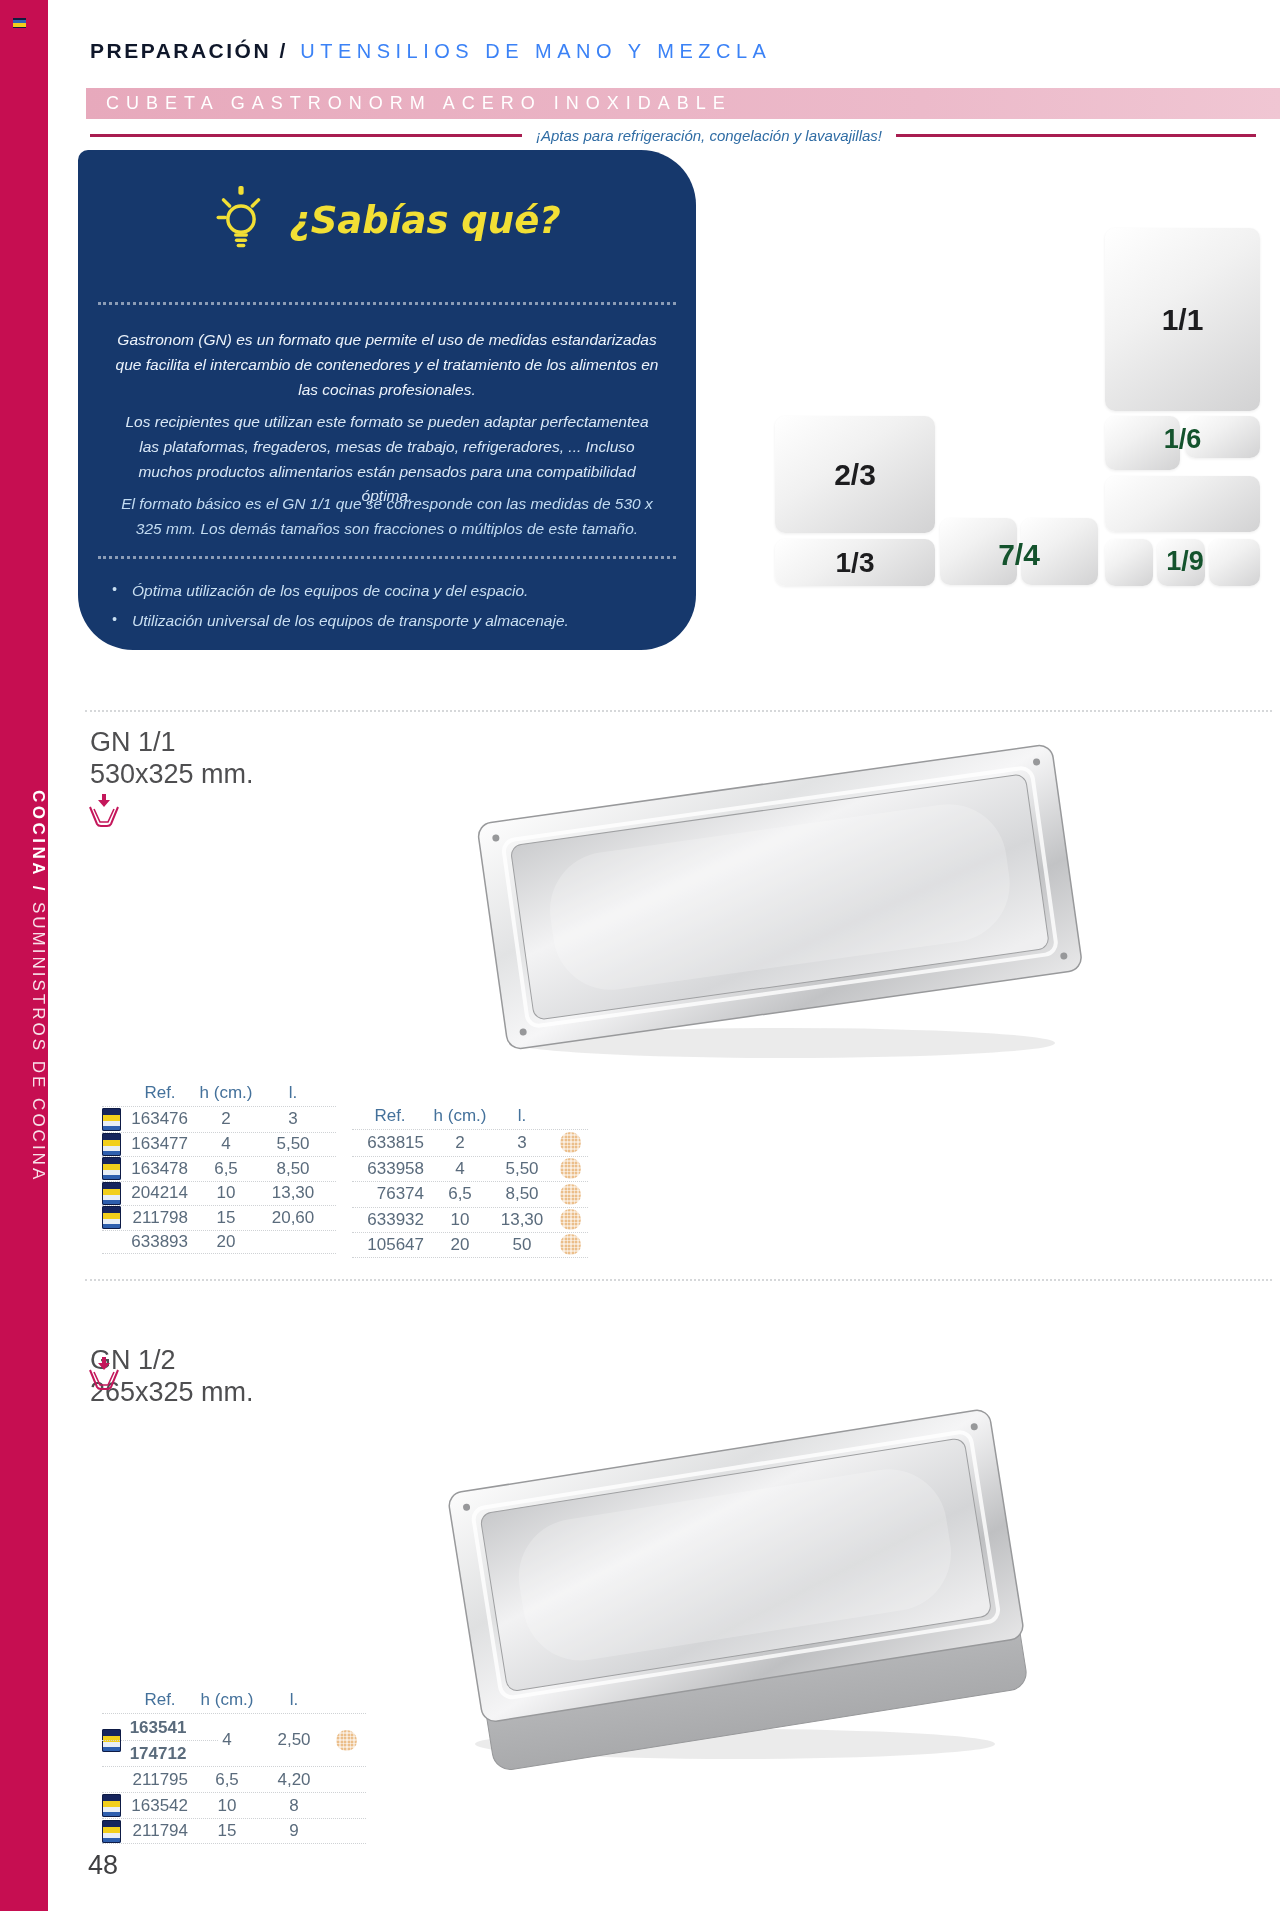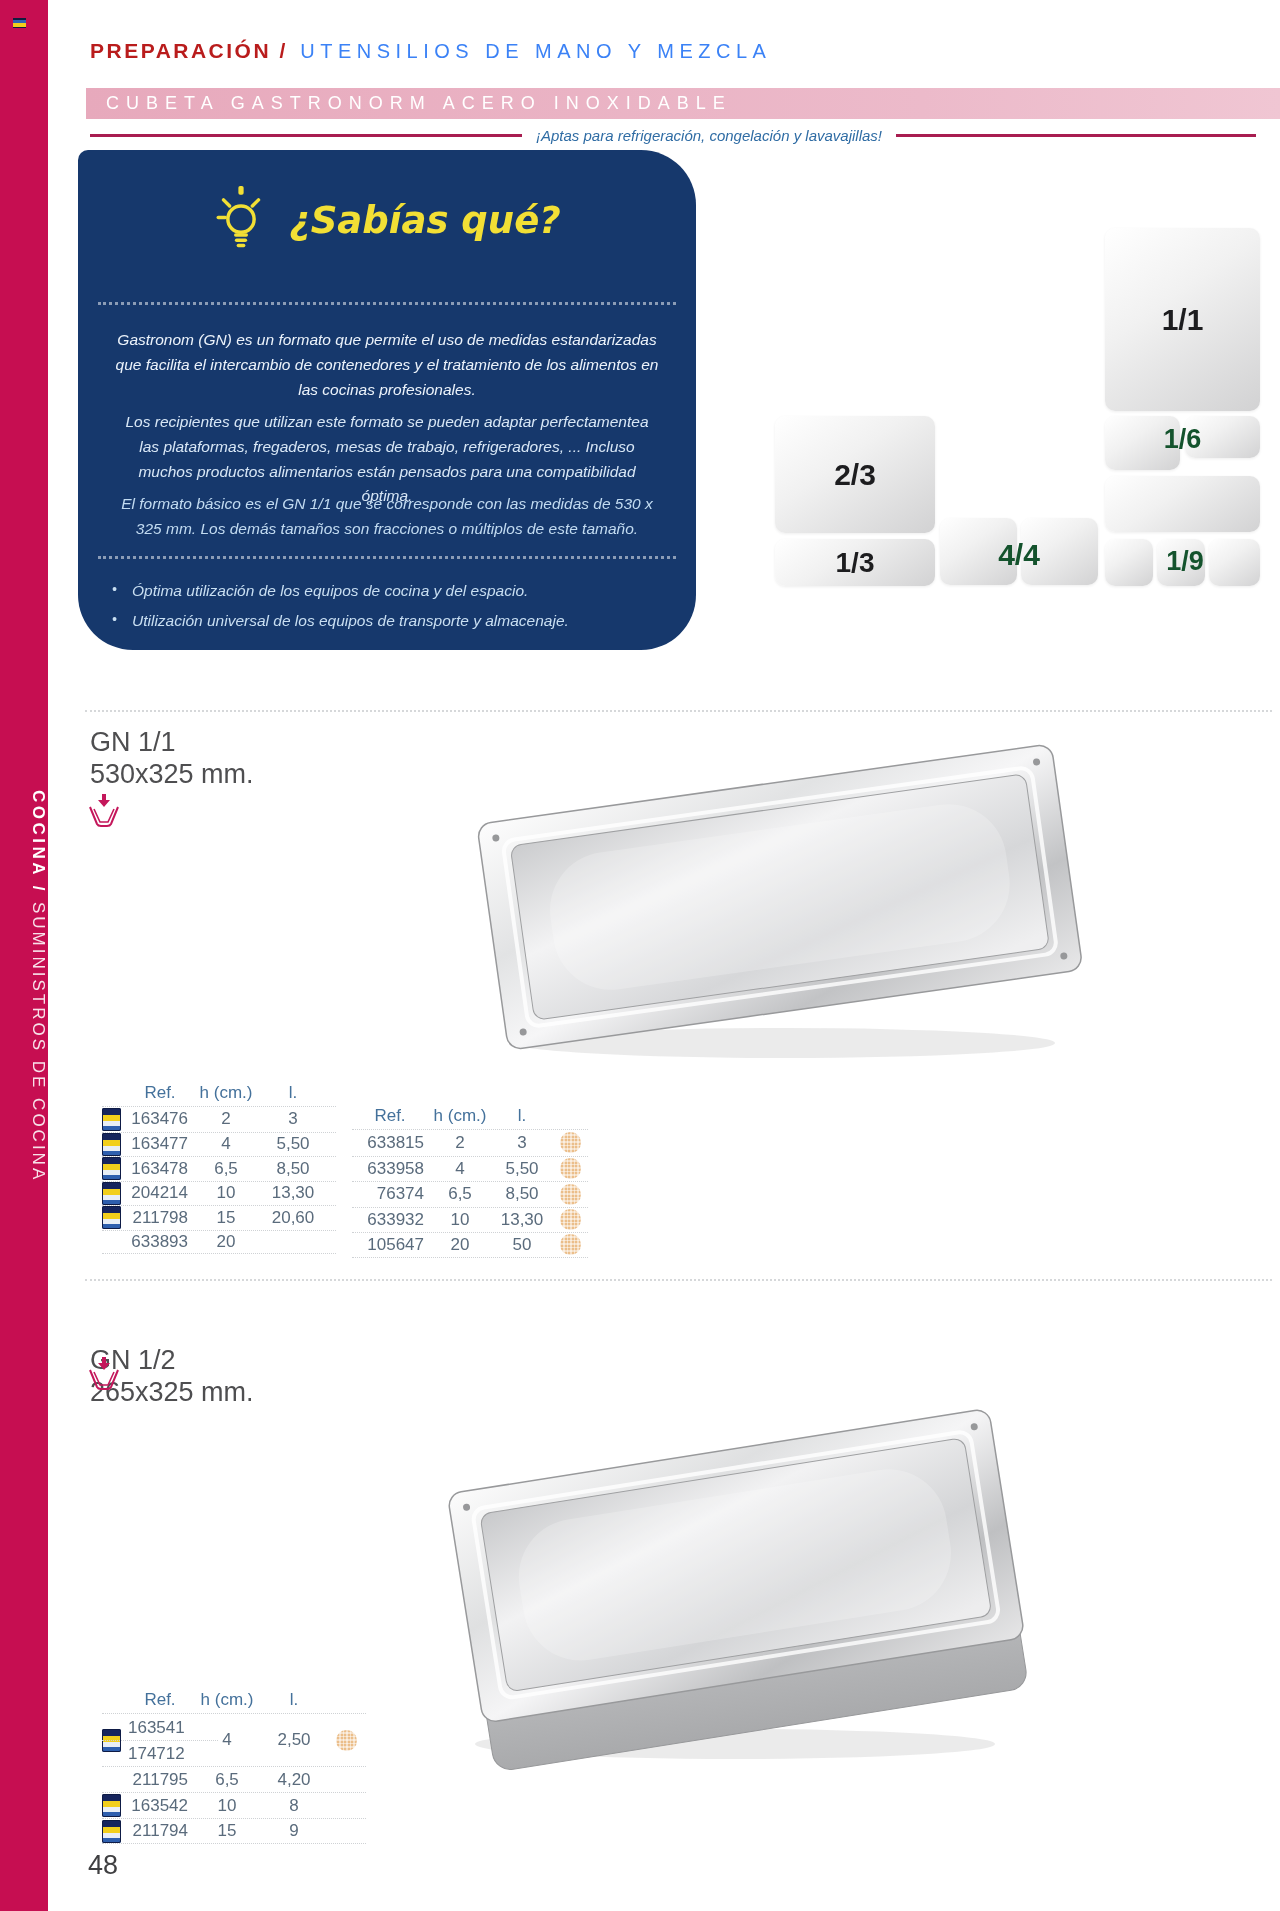--- a/index.html
+++ b/index.html
@@ -16,21 +16,21 @@
   .sidebar-icon .s3 { height:3.5px; background:#f2cf1c; }
   .sidebar-icon .s4 { height:1.5px; background:#101d3f; }
   .vtext { position:absolute; left:0; top:676px; width:48px; height:620px;
            writing-mode:vertical-rl; display:flex; justify-content:center;
            color:#fff; font-size:17px; letter-spacing:3px; white-space:nowrap; }
   .vtext .vb { font-weight:bold; letter-spacing:3.5px; }
   .vtext .vl { font-weight:normal; opacity:.88; }
 
   
   .header-title { position:absolute; left:90px; top:39px; white-space:nowrap; }
-  .ht-main { color:#b91c1c; font-weight:bold; font-size:21px; letter-spacing:2.5px; }
+  .ht-main { color:#0f172a; font-weight:bold; font-size:21px; letter-spacing:2.5px; }
   .ht-sub  { color:#3b82f6; font-size:20px; letter-spacing:5.5px; margin-left:8px; }
   .banner { position:absolute; left:86px; top:88px; right:0; height:31px;
             background:linear-gradient(90deg,#E7A9BC 0%,#ECBACA 70%,#F0C6D3 100%);
             color:#fff; font-size:18px; letter-spacing:7px; line-height:31px; padding-left:20px;
             white-space:nowrap; overflow:hidden; }
   .tagline { position:absolute; left:90px; top:127px; width:1166px; display:flex; align-items:center; gap:14px; }
   .tl-line { height:3px; background:#A81D50; }
   .tl-left { width:432px; } .tl-right { flex:1; }
   .tl-text { color:#2F6CA4; font-style:italic; font-size:15px; white-space:nowrap; }
 
@@ -105,21 +105,21 @@
   .t1 .trow { grid-template-columns:26px 64px 68px 66px; height:24.5px; }
   .t1 .thead { height:27px; }
   .t2 { left:352px; top:1102px; width:236px; }
   .t2 .trow { grid-template-columns:76px 64px 60px 36px; height:25.5px; }
   .t2 .thead { height:28px; }
   .t3 { left:102px; top:1686px; width:264px; }
   .t3 .trow { grid-template-columns:26px 64px 70px 64px 40px; height:26px; }
   .t3 .thead { height:28px; }
   .t3 .rowx { height:52px; }
   .refstack { display:flex; flex-direction:column; justify-content:center; }
-  .refstack span { text-align:left; padding-right:4px; line-height:25px; }
+  .refstack span { text-align:center; padding-right:4px; line-height:25px;font-weight:bold; }
   .refstack .rs-div { border-top:1.5px dotted #CFD2D5; margin-left:-26px; width:116px; }
   .brand { width:19px; height:23px; border-radius:2px; display:inline-block;
            background:linear-gradient(#16255d 0 32%, #f2cf1c 32% 56%, #e8eef6 56% 80%, #2e5fae 80% 100%);
            box-shadow:inset 0 0 0 1px #0e1b45; }
   .odot { width:21px; height:21px; border-radius:50%; background-color:#EBBE8A;
           background-image:repeating-linear-gradient(0deg, rgba(255,255,255,.5) 0 1.5px, transparent 1.5px 3.5px),
                            repeating-linear-gradient(90deg, rgba(255,255,255,.5) 0 1.5px, transparent 1.5px 3.5px); }
 
   .pagenum { position:absolute; left:88px; top:1850px; font-size:27px; color:#3F3F41; }
 </style>
@@ -186,21 +186,21 @@
     </div>
   <div class="gn-panel p16a"></div>
   <div class="gn-panel p16b"></div>
   <div class="gn-panel p16c"></div>
   <span class="lblf lbl16">1/6</span>
   <div class="gn-panel p13">
       <span class="gn-lbl">1/3</span>
     </div>
   <div class="gn-panel p14a"></div>
   <div class="gn-panel p14b"></div>
-  <span class="lblf lbl14">4/4</span>
+  <span class="lblf lbl14">7/4</span>
   <div class="gn-panel p19a"></div>
   <div class="gn-panel p19b"></div>
   <div class="gn-panel p19c"></div>
   <span class="lblf lbl19">1/9</span>
 
   <div class="sep sep1"></div>
 
   <div class="prod-title pt1">
     <div>GN 1/1</div>
     <div>530x325 mm.</div>

